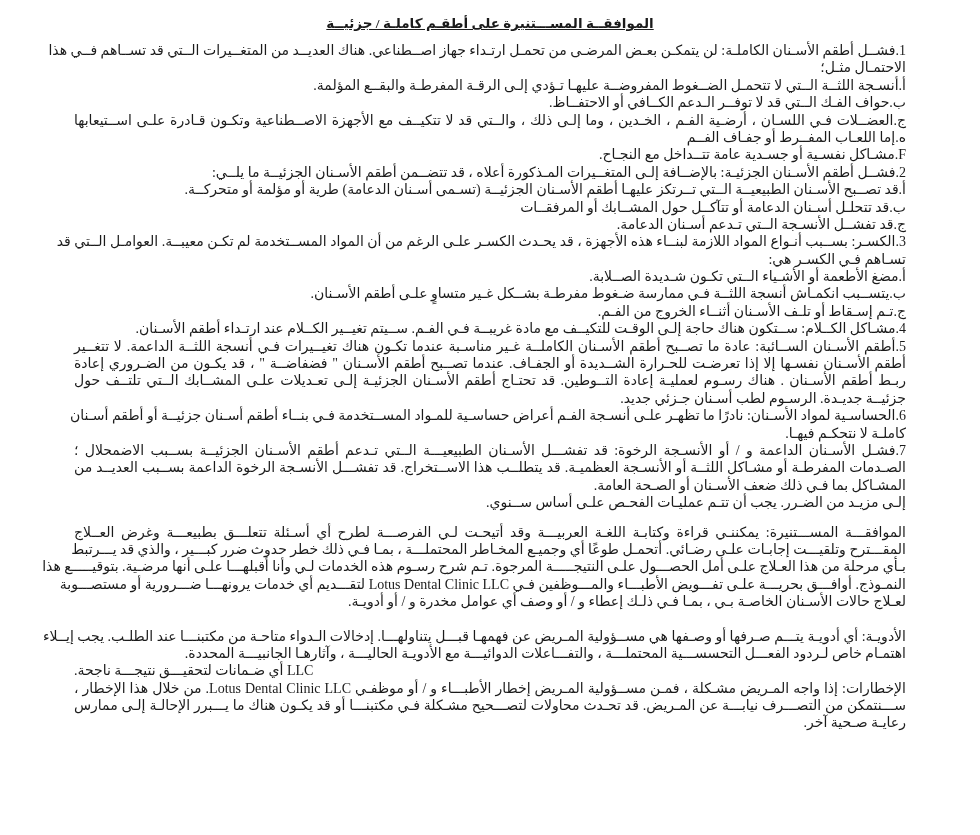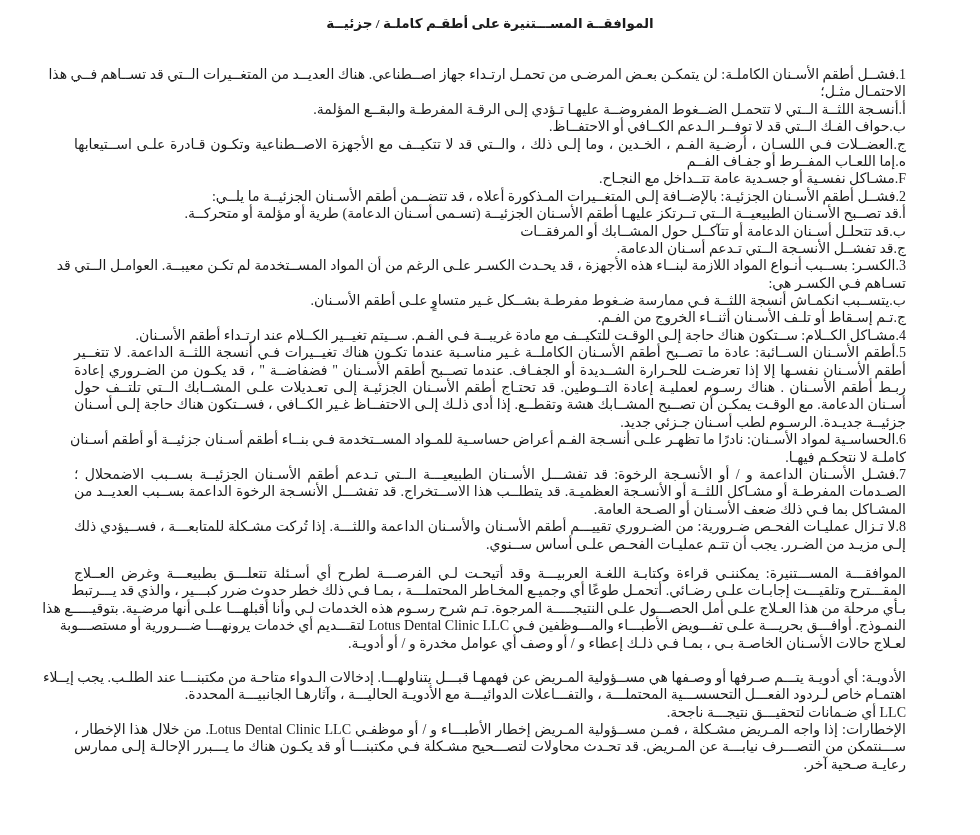--- a/index.html
+++ b/index.html
@@ -12,37 +12,38 @@
     font-family:"Liberation Serif","DejaVu Sans",serif;
     color:#1b1b1b;
     overflow:hidden;
   }
   .title{
     direction:rtl;
     text-align:center;
     font-weight:bold;
     font-size:13.5px;
     line-height:20px;
-    margin:0 0 32px 0;
+    text-decoration:underline;
+    margin:0 0 8px 0;
   }
   .block{margin:0;}
   .gap-lg{margin-top:12px;}
   .gap-md{margin-top:17px;}
   .line{
     direction:rtl;
     unicode-bidi:plaintext;
     font-size:14px;
     line-height:17.4px;
     height:17.4px;
     white-space:nowrap;
   }
   .line{unicode-bidi:isolate;}
   .j{text-align:justify;-moz-text-align-last:justify;text-align-last:justify;}
   .r{}
-  .l{text-align:right;margin-left:48px;}
+  .l{text-align:left;}
 </style>
 </head>
 <body>
 
 <div class="page">
   <div class="title">الموافقــة المســـتنيرة على أطقـم كاملـة / جزئيــة</div>
   <div id="content">
       <div class="block">
         <div class="line j" dir="rtl">1.فشــل أطقم الأسـنان الكاملـة: لن يتمكـن بعـض المرضـى من تحمـل ارتـداء جهاز اصــطناعي. هناك العديــد من المتغــيرات الــتي قد تســاهم فــي هذا</div>
         <div class="line r" dir="rtl">الاحتمـال مثـل؛</div>
@@ -50,34 +51,33 @@
         <div class="line r" dir="rtl">ب.حواف الفـك الــتي قد لا توفــر الـدعم الكــافي أو الاحتفــاظ.</div>
         <div class="line j" dir="rtl">ج.العضــلات فـي اللسـان ، أرضـية الفـم ، الخـدين ، وما إلـى ذلك ، والــتي قد لا تتكيــف مع الأجهزة الاصــطناعية وتكـون قـادرة علـى اســتيعابها</div>
         <div class="line r" dir="rtl">ه.إما اللعـاب المفــرط أو جفـاف الفــم</div>
         <div class="line r" dir="rtl">F.مشـاكل نفسـية أو جسـدية عامة تتــداخل مع النجـاح.</div>
         <div class="line r" dir="rtl">2.فشــل أطقم الأسـنان الجزئيـة: بالإضــافة إلـى المتغــيرات المـذكورة أعلاه ، قد تتضــمن أطقم الأسـنان الجزئيــة ما يلــي:</div>
         <div class="line r" dir="rtl">أ.قد تصــبح الأسـنان الطبيعيــة الــتي تــرتكز عليهـا أطقم الأسـنان الجزئيــة (تسـمى أسـنان الدعامة) طرية أو مؤلمة أو متحركــة.</div>
         <div class="line r" dir="rtl">ب.قد تتحلـل أسـنان الدعامة أو تتآكــل حول المشــابك أو المرفقــات</div>
         <div class="line r" dir="rtl">ج.قد تفشــل الأنسـجة الــتي تـدعم أسـنان الدعامة.</div>
         <div class="line j" dir="rtl">3.الكسـر: بســبب أنـواع المواد اللازمة لبنــاء هذه الأجهزة ، قد يحـدث الكسـر علـى الرغم من أن المواد المســتخدمة لم تكـن معيبــة. العوامـل الــتي قد</div>
         <div class="line r" dir="rtl">تسـاهم فـي الكسـر هي:</div>
+        <div class="line r" dir="rtl">أ.مضغ الأطعمة أو الأشـياء الــتي تكـون شـديدة الصــلابة.</div>
         <div class="line r" dir="rtl">ب.يتســبب انكمـاش أنسجة اللثــة فـي ممارسة ضـغوط مفرطـة بشــكل غـير متساوٍ علـى أطقم الأسـنان.</div>
         <div class="line r" dir="rtl">ج.تـم إسـقاط أو تلـف الأسـنان أثنــاء الخروج من الفـم.</div>
         <div class="line r" dir="rtl">4.مشـاكل الكــلام: ســتكون هناك حاجة إلـى الوقـت للتكيــف مع مادة غريبــة فـي الفـم. ســيتم تغيــير الكــلام عند ارتـداء أطقم الأسـنان.</div>
         <div class="line j" dir="rtl">5.أطقم الأسـنان الســائبة: عادة ما تصــبح أطقم الأسـنان الكاملــة غـير مناسـبة عندما تكـون هناك تغيــيرات فـي أنسجة اللثــة الداعمة. لا تتغــير</div>
         <div class="line j" dir="rtl">أطقم الأسـنان نفسـها إلا إذا تعرضـت للحـرارة الشــديدة أو الجفـاف. عندما تصــبح أطقم الأسـنان " فضفاضــة " ، قد يكـون من الضـروري إعادة</div>
         <div class="line j" dir="rtl">ربـط أطقم الأسـنان .  هناك رسـوم لعمليـة إعادة التــوطين. قد تحتـاج أطقم الأسـنان الجزئيـة إلـى تعـديلات علـى المشــابك الــتي تلتــف حول</div>
-        <div class="line j" dir="rtl">أسـنان الدعامة. مع الوقـت يمكـن أن تصــبح المشــابك هشة وتقطــع. إذا أدى ذلـك إلـى الاحتفــاظ غـير الكــافي ، فســتكون هناك حاجة إلـى أسـنان</div>
         <div class="line r" dir="rtl">جزئيــة جديـدة. الرسـوم لطب أسـنان جـزئي جديد.</div>
         <div class="line j" dir="rtl">6.الحساسـية لمواد الأسـنان: نادرًا ما تظهـر علـى أنسـجة الفـم أعراض حساسـية للمـواد المســتخدمة فـي بنــاء أطقم أسـنان جزئيــة أو أطقم أسـنان</div>
         <div class="line r" dir="rtl">كاملـة لا نتحكـم فيهـا.</div>
         <div class="line j" dir="rtl">7.فشـل الأسـنان الداعمة و / أو الأنسـجة الرخوة: قد تفشـــل الأسـنان الطبيعيـــة الــتي تـدعم أطقم الأسـنان الجزئيــة بســبب الاضمحلال ؛</div>
         <div class="line j" dir="rtl">الصـدمات المفرطـة أو مشـاكل اللثــة أو الأنسـجة العظميـة. قد يتطلــب هذا الاســتخراج. قد تفشـــل الأنسـجة الرخوة الداعمة بســبب العديــد من</div>
         <div class="line r" dir="rtl">المشـاكل بما فـي ذلك ضعف الأسـنان أو الصـحة العامة.</div>
-        <div class="line j" dir="rtl">8.لا تـزال عمليـات الفحـص ضـرورية: من الضـروري تقييـــم أطقم الأسـنان والأسـنان الداعمة واللثـــة. إذا تُركت مشـكلة للمتابعـــة ، فســيؤدي ذلك</div>
         <div class="line r" dir="rtl">إلـى مزيـد من الضـرر. يجب أن تتـم عمليـات الفحـص علـى أساس ســنوي.</div>
       </div>
       <div class="block gap-lg">
         <div class="line j" dir="rtl">الموافقـــة المســـتنيرة: يمكننـي قراءة وكتابـة اللغـة العربيـــة وقد أتيحـت لـي الفرصـــة لطرح أي أسـئلة تتعلـــق بطبيعـــة وغرض العــلاج</div>
         <div class="line j" dir="rtl">المقـــترح وتلقيـــت إجابـات علـى رضـائي. أتحمـل طوعًا أي وجميـع المخـاطر المحتملـــة ، بمـا فـي ذلك خطر حدوث ضرر كبـــير ، والذي قد يـــرتبط</div>
         <div class="line j" dir="rtl">بـأي مرحلة من هذا العـلاج علـى أمل الحصـــول علـى النتيجـــــة المرجوة. تـم شرح رسـوم هذه الخدمات لـي وأنا أقبلهـــا علـى أنها مرضـية. بتوقيـــــع هذا</div>
         <div class="line j" dir="rtl">النمـوذج. أوافـــق بحريـــة علـى تفـــويض الأطبـــاء والمـــوظفين فـي Lotus Dental Clinic LLC لتقـــديم أي خدمات يرونهـــا ضـــرورية أو مستصـــوبة</div>
         <div class="line r" dir="rtl">لعـلاج حالات الأسـنان الخاصـة بـي ، بمـا فـي ذلـك إعطاء و / أو وصف أي عوامل مخدرة و / أو أدويـة.</div>
       </div>
       <div class="block gap-md">

